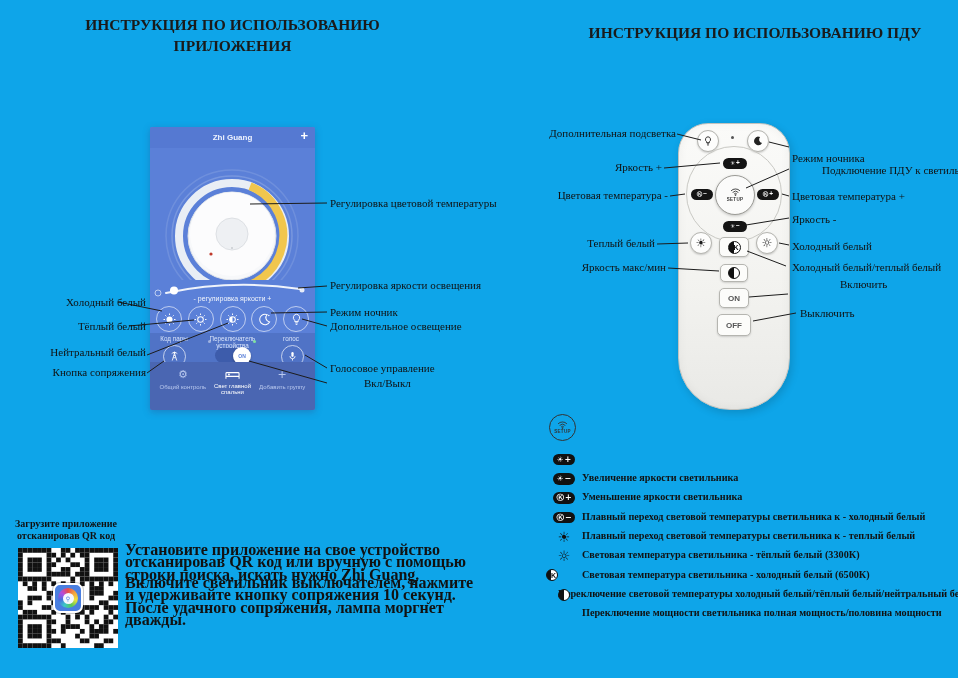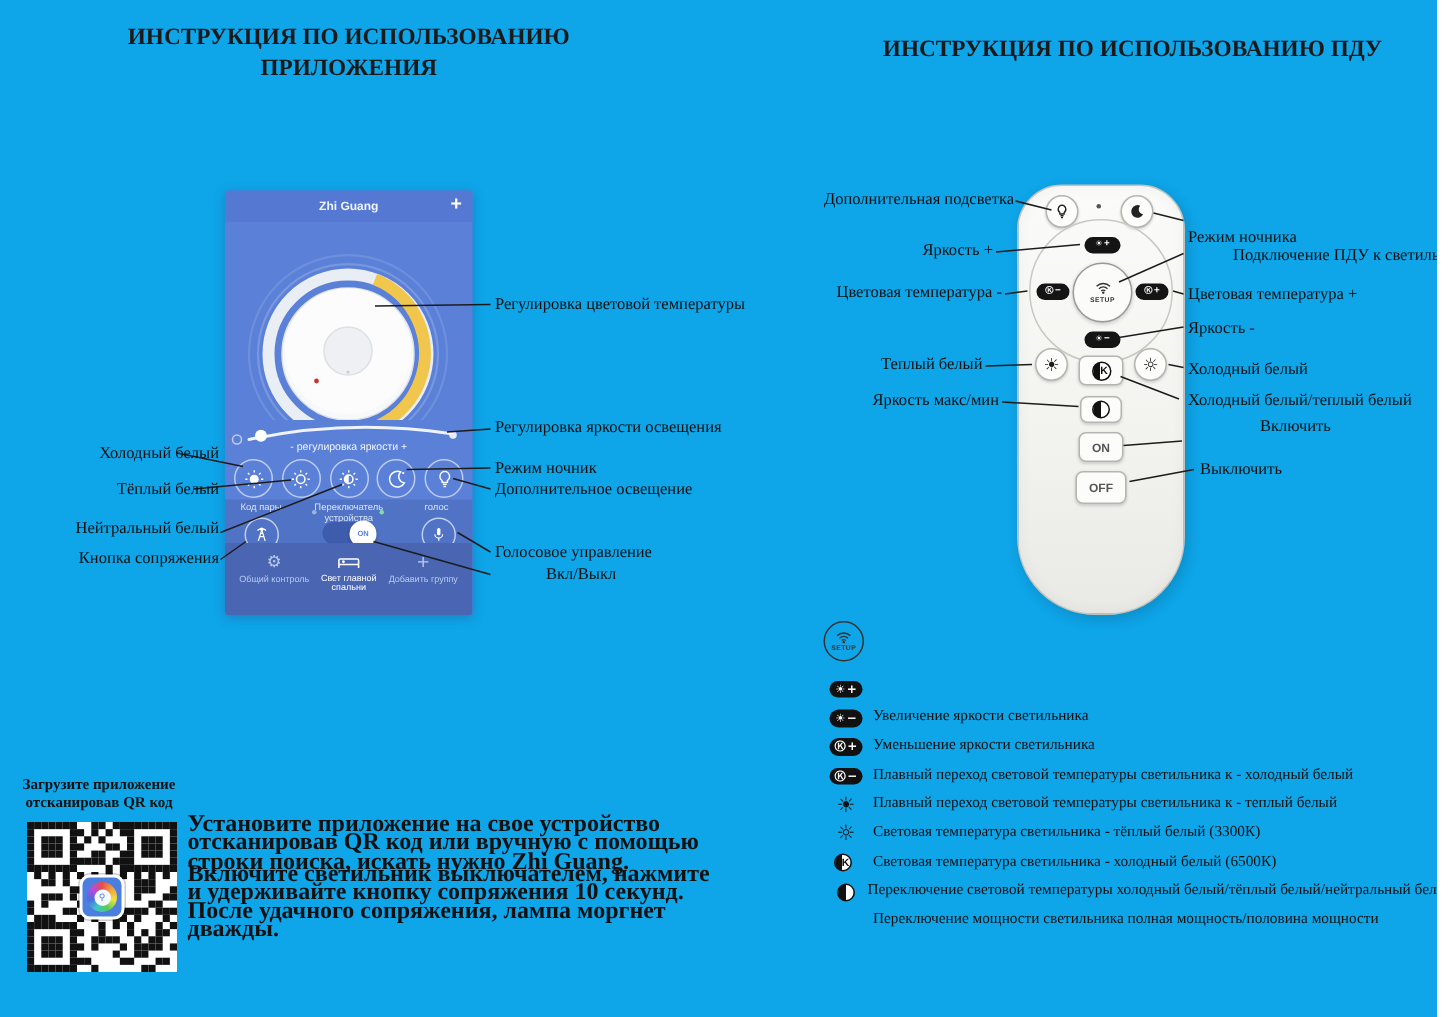--- a/index.html
+++ b/index.html
@@ -84,21 +84,21 @@
   .hk b{font:bold 7px "Liberation Sans",sans-serif;color:#111;margin-right:1px;line-height:1;}
   .hc{display:inline-block;width:12px;height:12px;border:1.2px solid #111;border-radius:50%;
       background:linear-gradient(90deg,#111 50%,#fff 50%);box-sizing:border-box;}
   
   #setup-icon{position:absolute;left:549px;top:414px;width:27px;height:27px;border:1.5px solid #333;border-radius:50%;
       display:flex;flex-direction:column;align-items:center;justify-content:center;gap:0;box-sizing:border-box;z-index:2;}
   #setup-note{position:absolute;left:584px;top:412px;width:384px;font-weight:bold;font-size:10.8px;line-height:12.6px;z-index:2;}
   #legend{position:absolute;left:546px;top:450px;width:424px;z-index:2;}
   .lg-row{display:flex;align-items:center;height:19.3px;}
   .lg-ico{width:36px;display:flex;justify-content:center;align-items:center;}
-  .lg-txt{font-weight:normal;font-size:10.2px;white-space:nowrap;margin-top:36px;}
+  .lg-txt{font-weight:bold;font-size:10.2px;white-space:nowrap;margin-top:36px;}
   .pillico{display:inline-flex;align-items:center;justify-content:center;gap:1px;width:22px;height:11.5px;background:#111;
       border-radius:6px;color:#fff;font-family:"DejaVu Sans",sans-serif;font-weight:bold;font-size:8px;line-height:1;}
   .pillico .ds{font-size:7.5px;}
   .sunbig{font-family:"DejaVu Sans",sans-serif;font-size:14px;color:#111;line-height:1;}
   
   #qr-caption{position:absolute;left:8px;top:518px;width:116px;text-align:center;font-weight:bold;font-size:10px;line-height:11.5px;z-index:2;}
   #qr{position:absolute;left:18px;top:548px;width:100px;height:100px;z-index:2;}
   #qr-logo{position:absolute;left:53px;top:583px;width:30px;height:30px;background:#4a7fe0;border:2px solid #fff;border-radius:7px;
       box-sizing:border-box;display:flex;align-items:center;justify-content:center;z-index:3;box-shadow:0 0 0 1px rgba(0,0,0,.2);}
   #qr-logo .ring{width:20px;height:20px;border-radius:50%;

